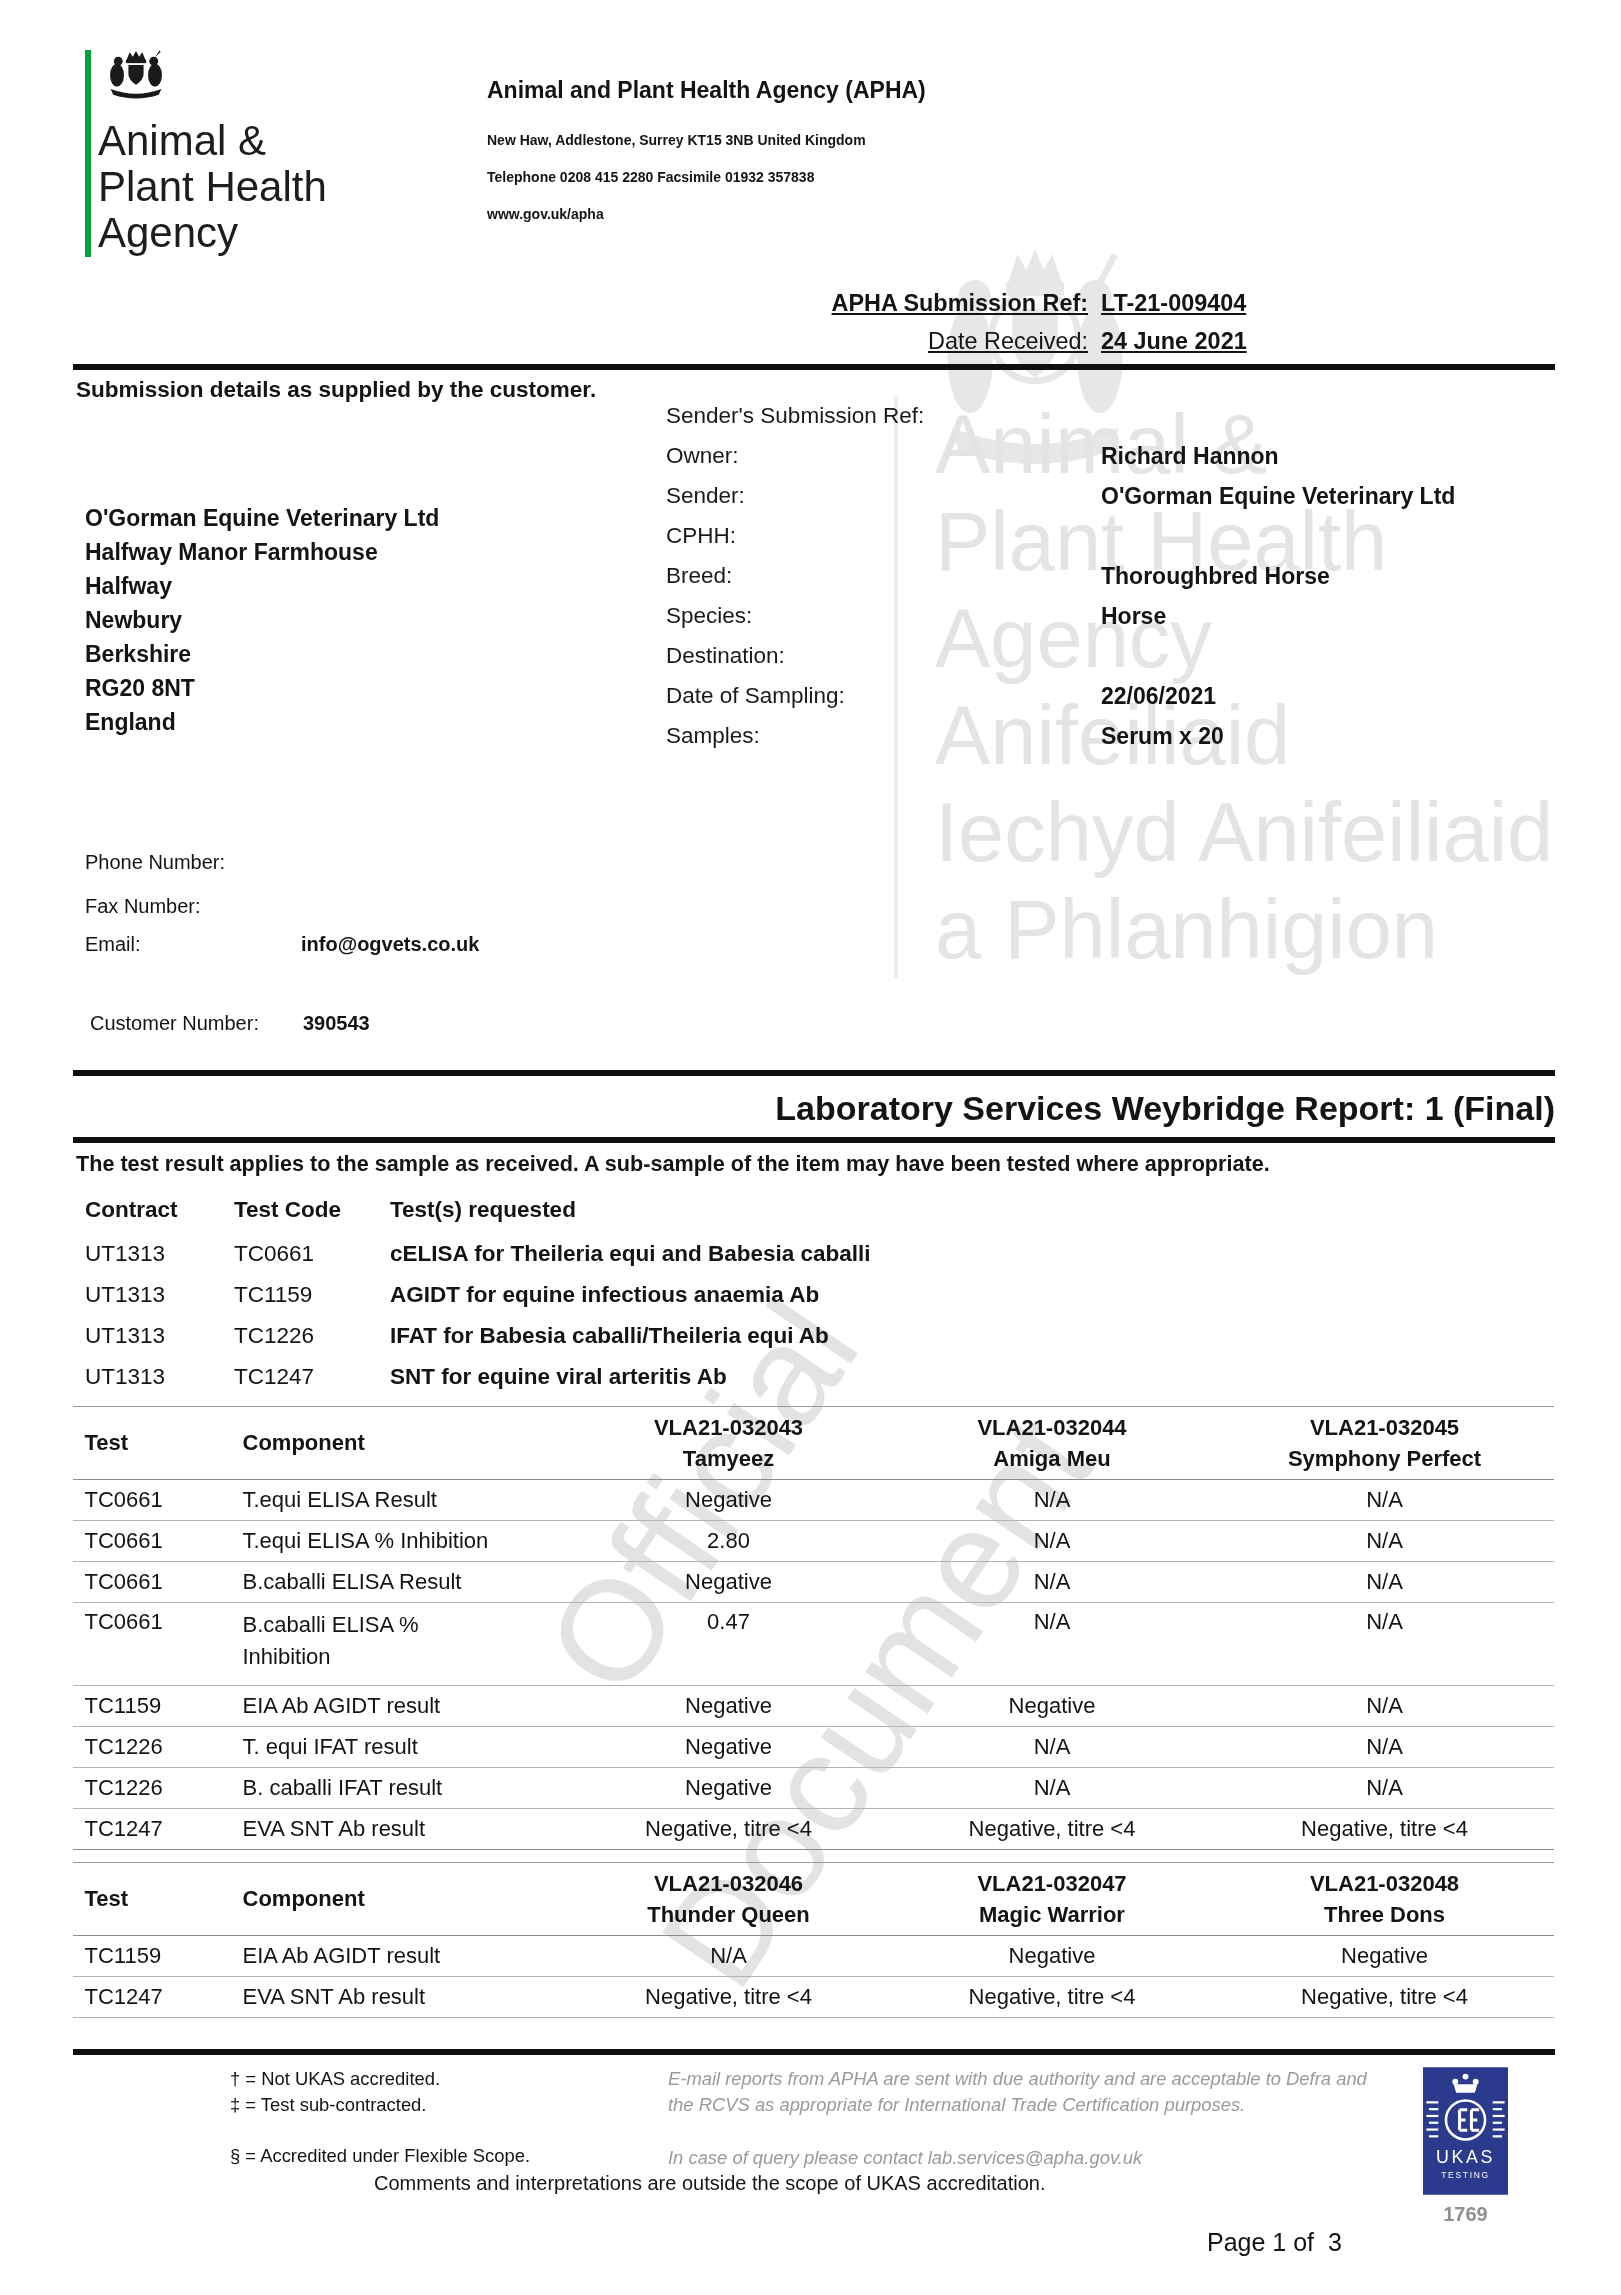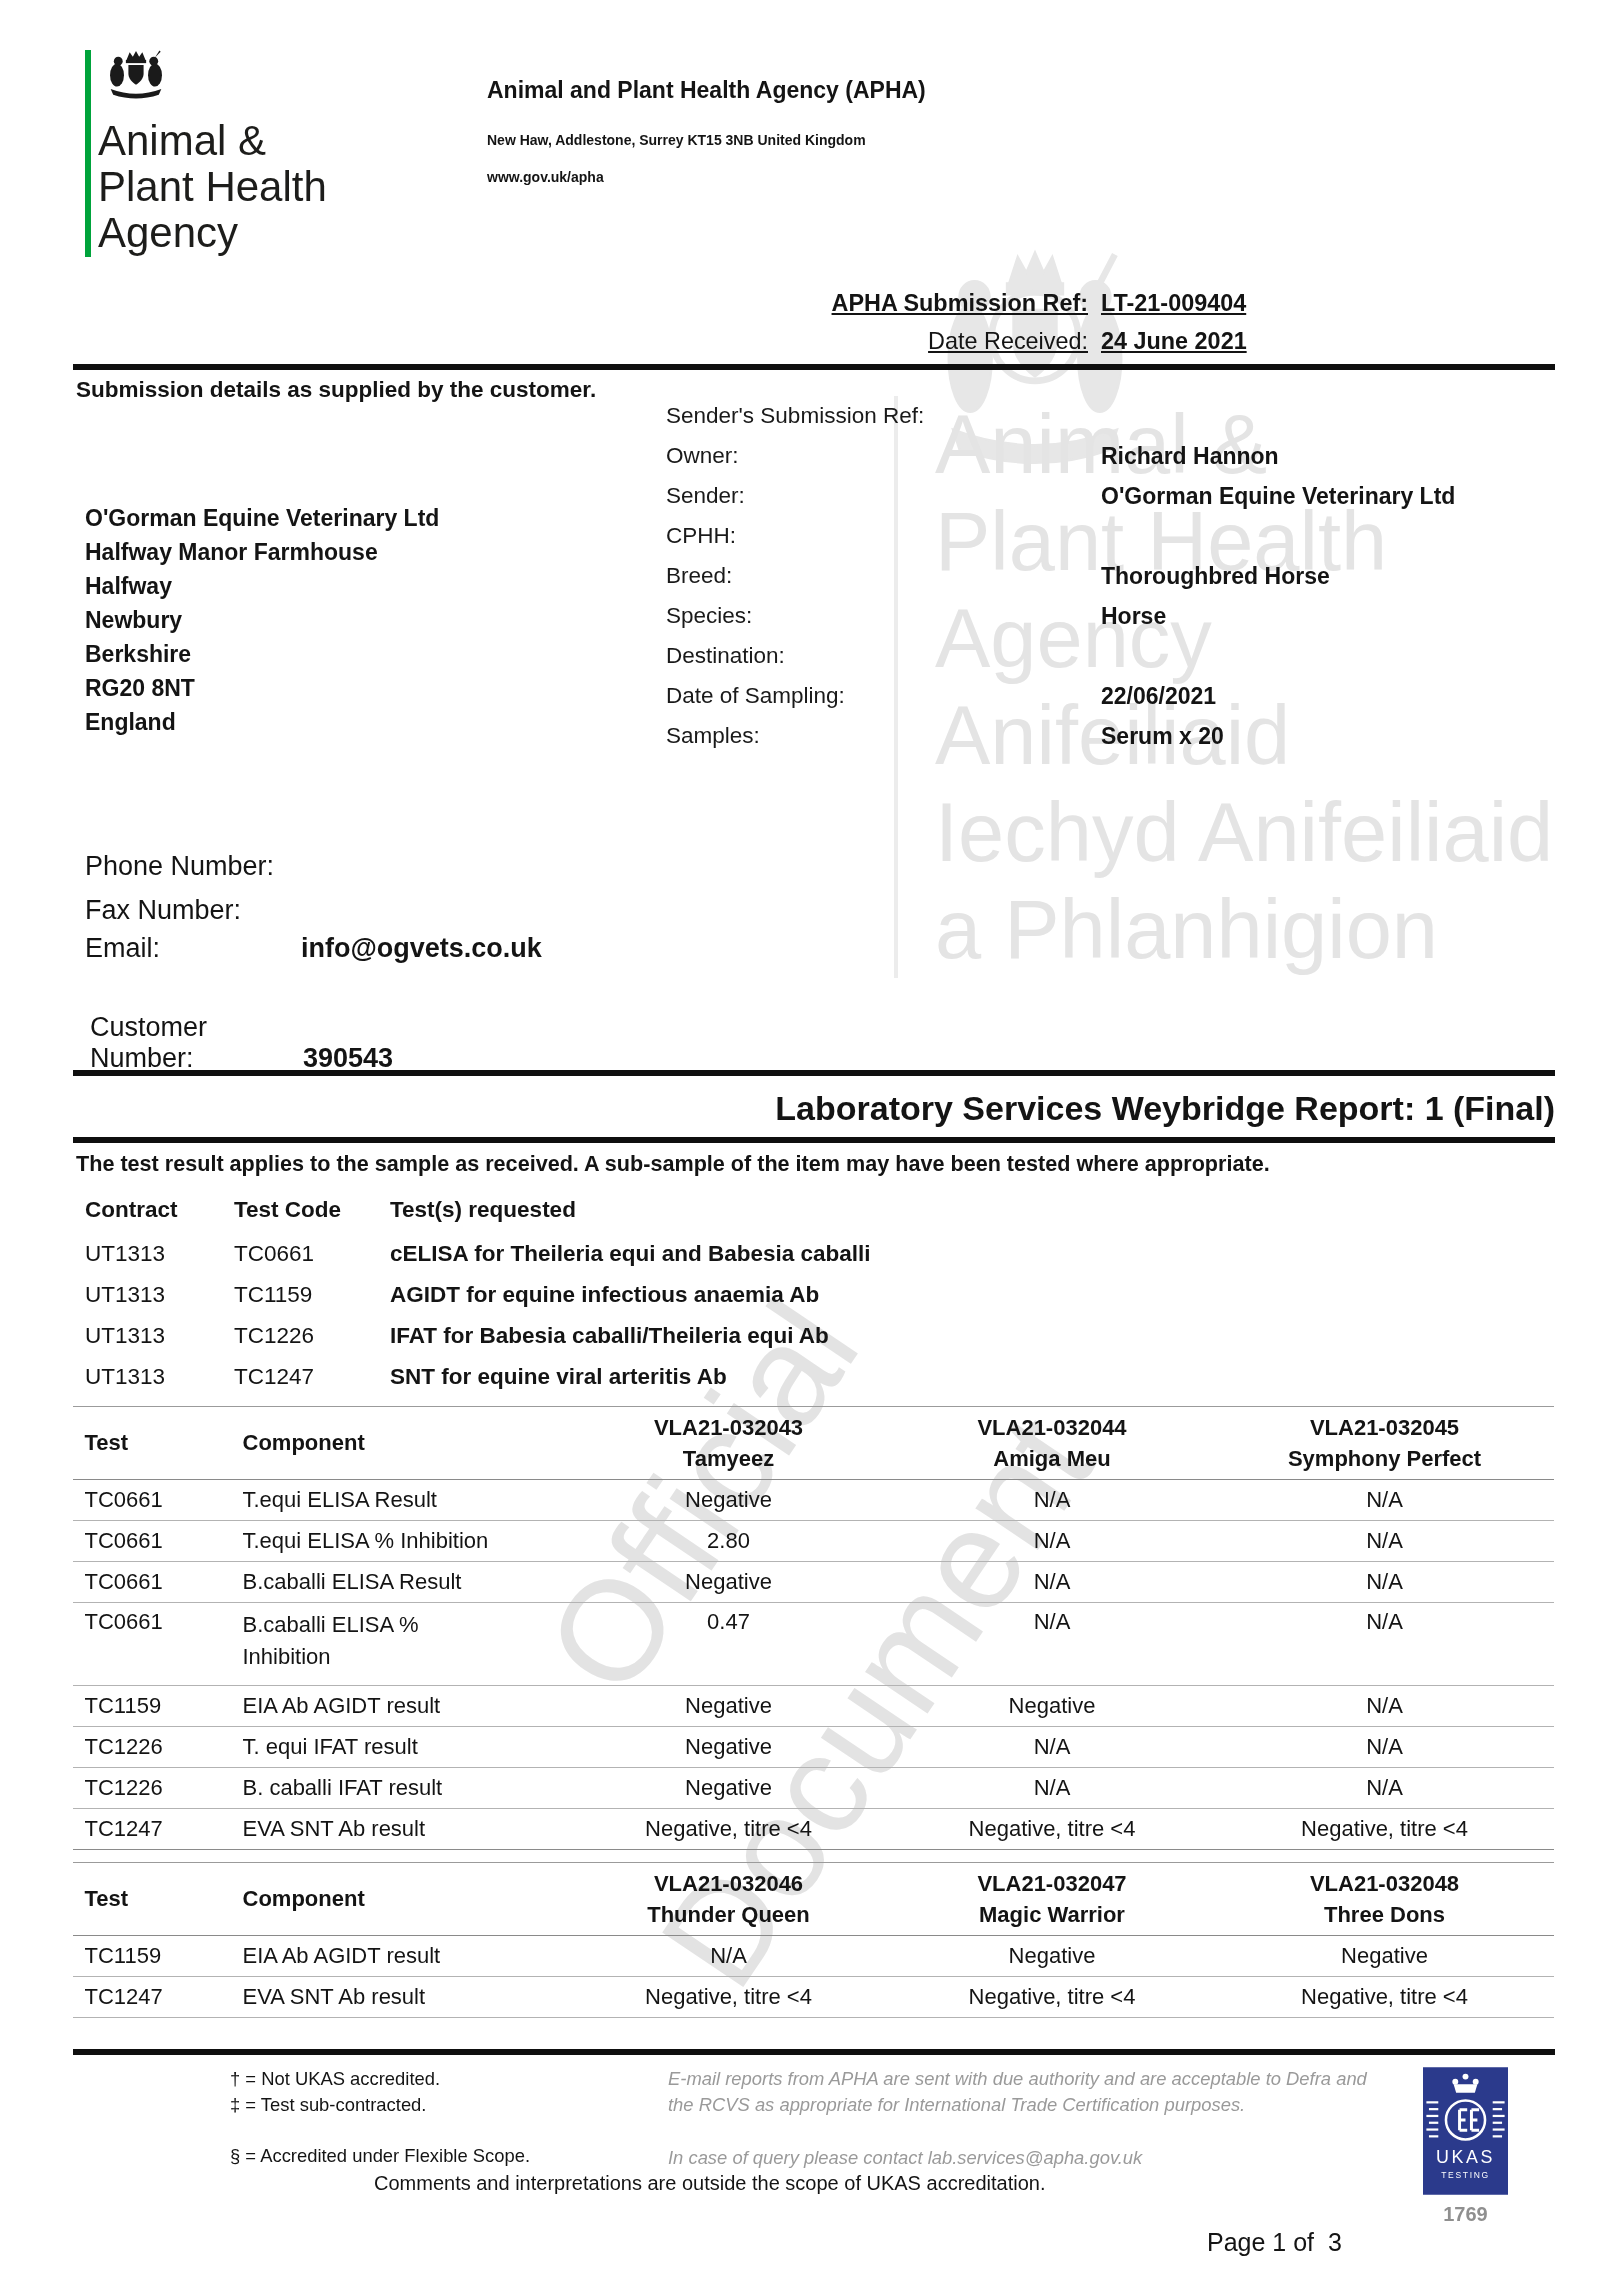--- a/index.html
+++ b/index.html
@@ -38,21 +38,21 @@
   .section-heading { position:absolute; left:76px; top:377px; font-size:22.5px; font-weight:bold; z-index:1; }
 
   
   .details { position:absolute; left:666px; top:396px; width:888px; z-index:1; }
   .det-row { display:flex; height:40px; align-items:center; }
   .det-label { flex:0 0 422px; text-align:left; font-size:22.5px; color:#1a1a1a; }
   .det-value { margin-left:13px; font-weight:bold; font-size:23px; }
 
   .cust-address { position:absolute; left:85px; top:501px; font-size:23px; font-weight:bold; line-height:34px; z-index:1; }
 
-  .contact-line { position:absolute; left:85px; font-size:27px; z-index:1; }
+  .contact-line { position:absolute; left:85px; font-size:20px; z-index:1; }
   .contact-label { display:inline-block; width:216px; }
   .custnum-label { display:inline-block; width:213px; }
 
   
   .report-title { position:absolute; left:73px; top:1089px; width:1482px; text-align:right;
     font-size:34px; font-weight:bold; z-index:1; }
   .statement { position:absolute; left:76px; top:1151px; font-size:21.6px; font-weight:bold; z-index:1; }
 
   
   .treq { position:absolute; left:85px; top:1187px; display:grid;
@@ -133,20 +133,21 @@
   <div class="logo-text">
     <div>Animal &amp;</div>
     <div>Plant Health</div>
     <div>Agency</div>
   </div>
 </div>
 
 <div class="hdr">
   <div class="hdr-title">Animal and Plant Health Agency (APHA)</div>
   <div class="hdr-line">New Haw, Addlestone, Surrey KT15 3NB United Kingdom</div>
+  <div class="hdr-line">Telephone 0208 415 2280 Facsimile 01932 357838</div>
   <div class="hdr-line">www.gov.uk/apha</div>
 </div>
 
 <div class="subref">
   <div class="subref-row">
     <div class="subref-label b">APHA Submission Ref:</div>
     <div class="subref-value">LT-21-009404</div>
   </div>
   <div class="subref-row">
     <div class="subref-label">Date Received:</div>

